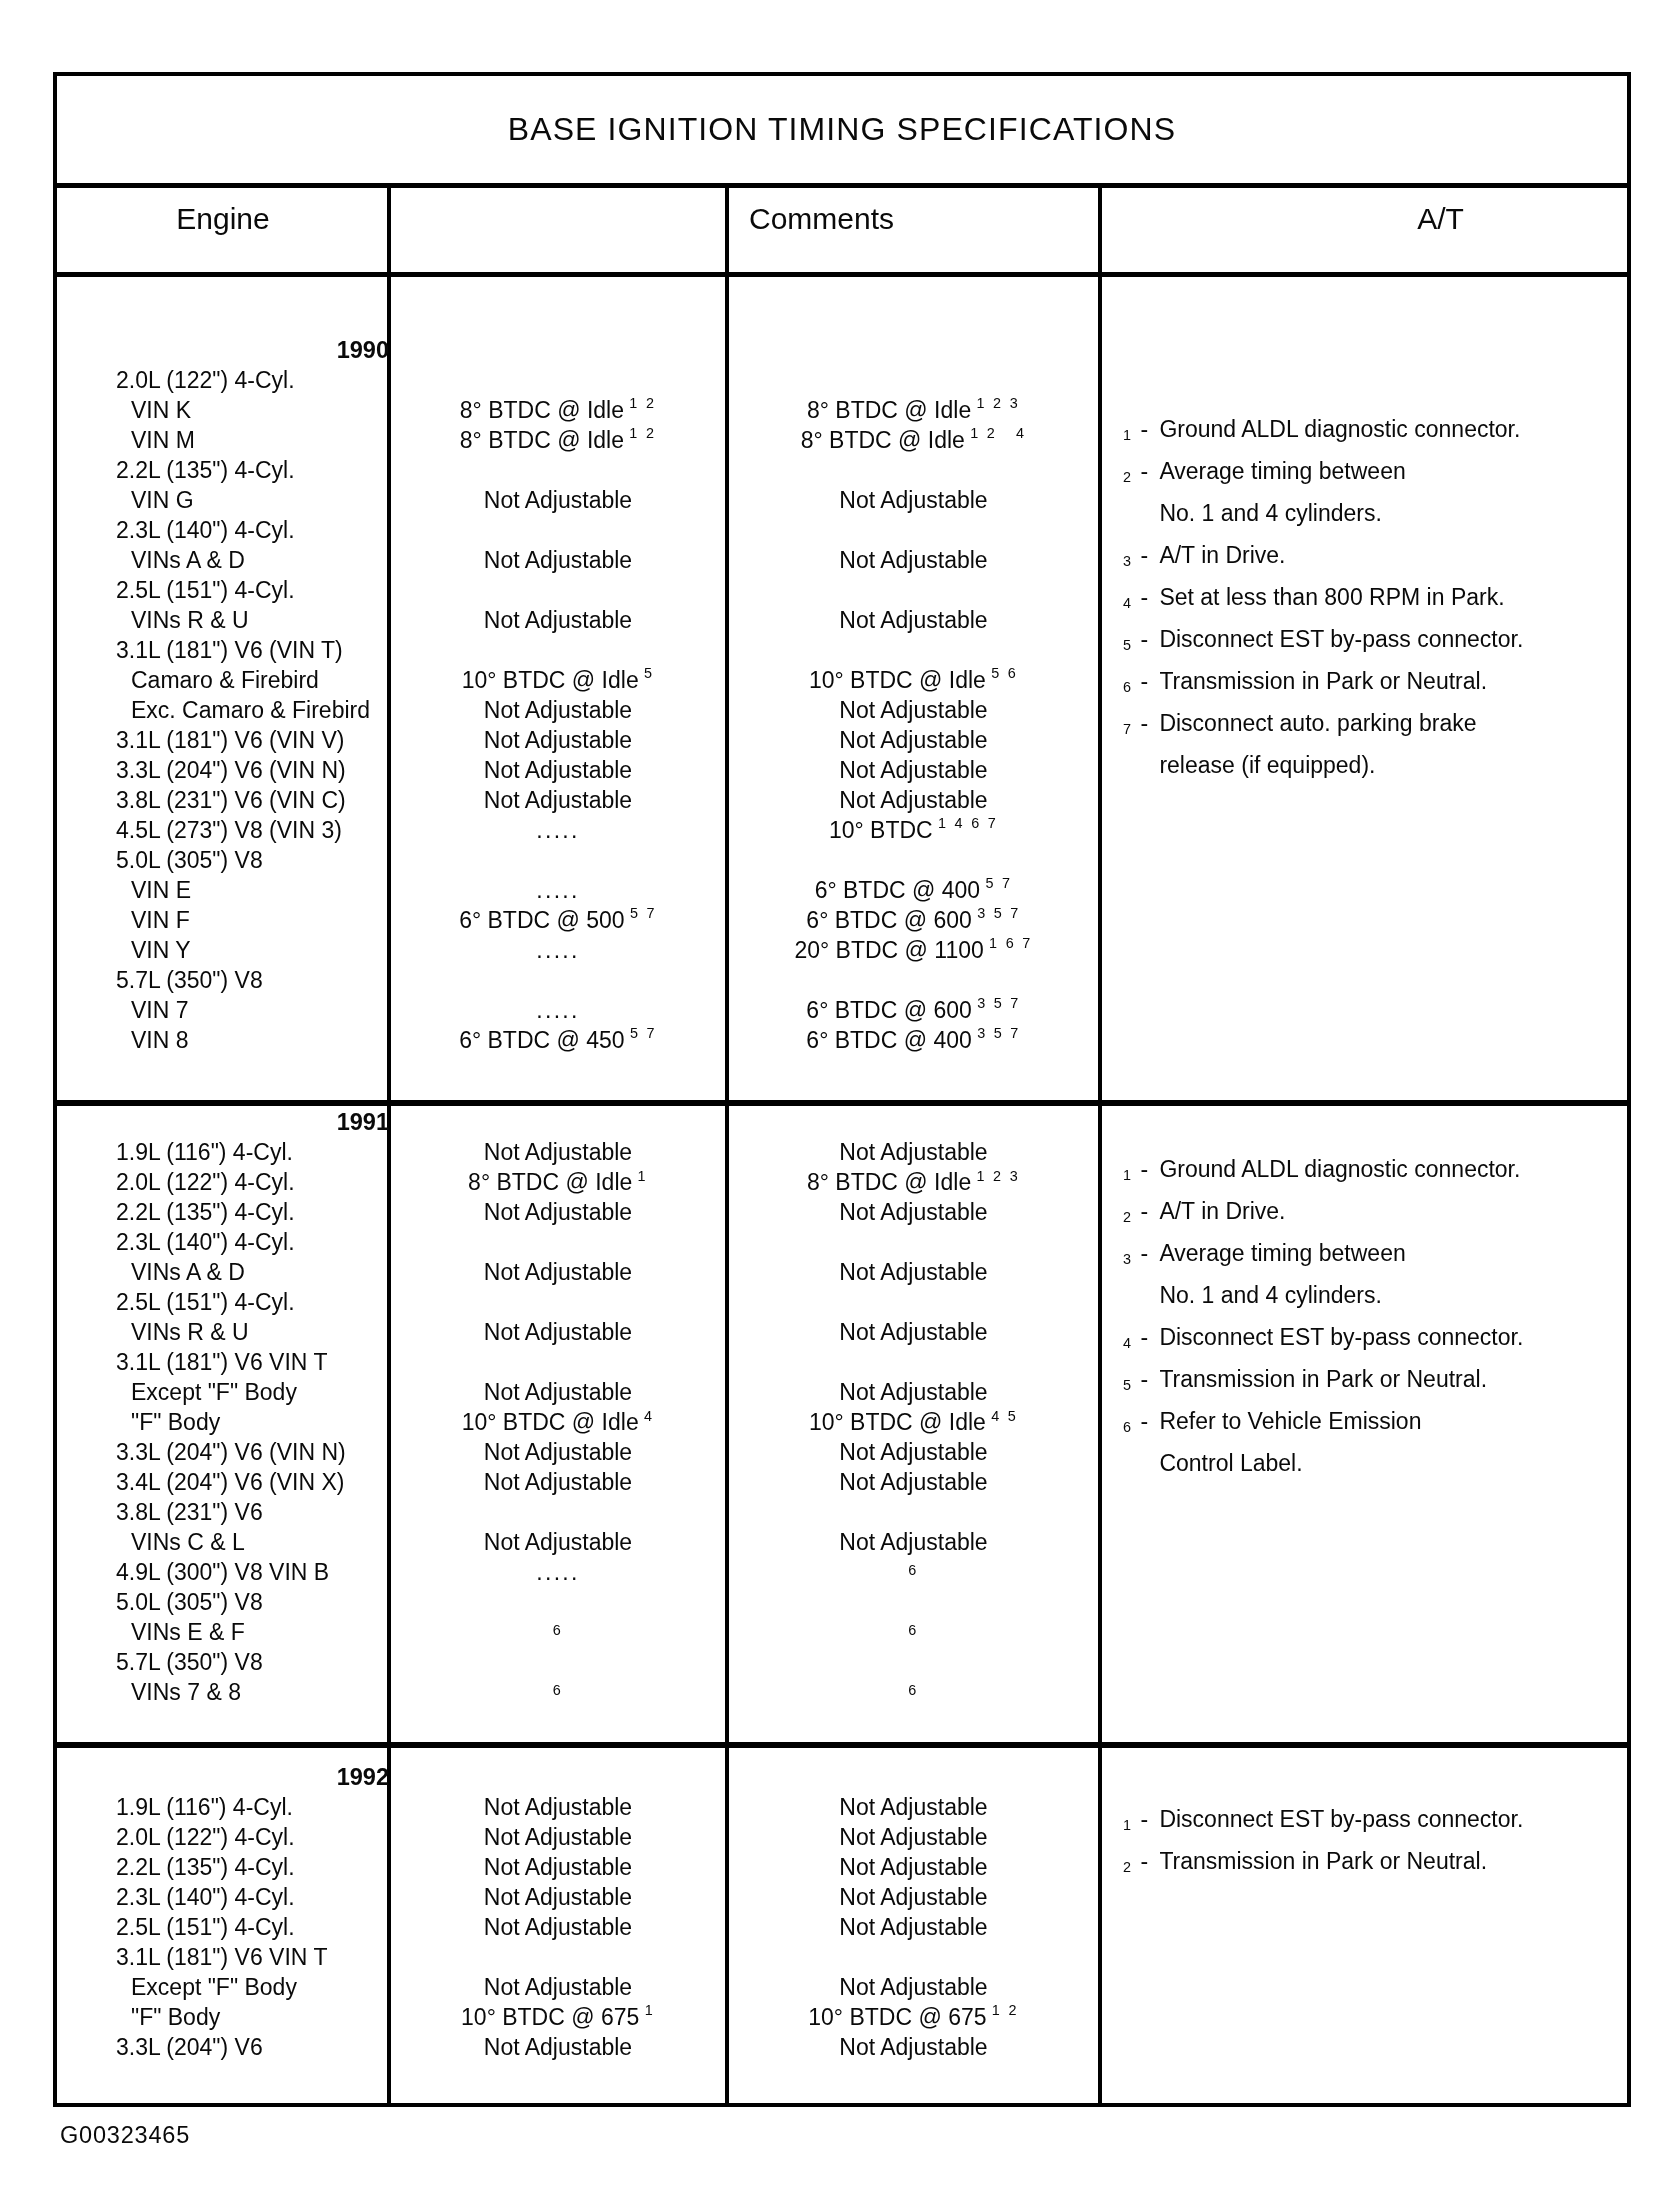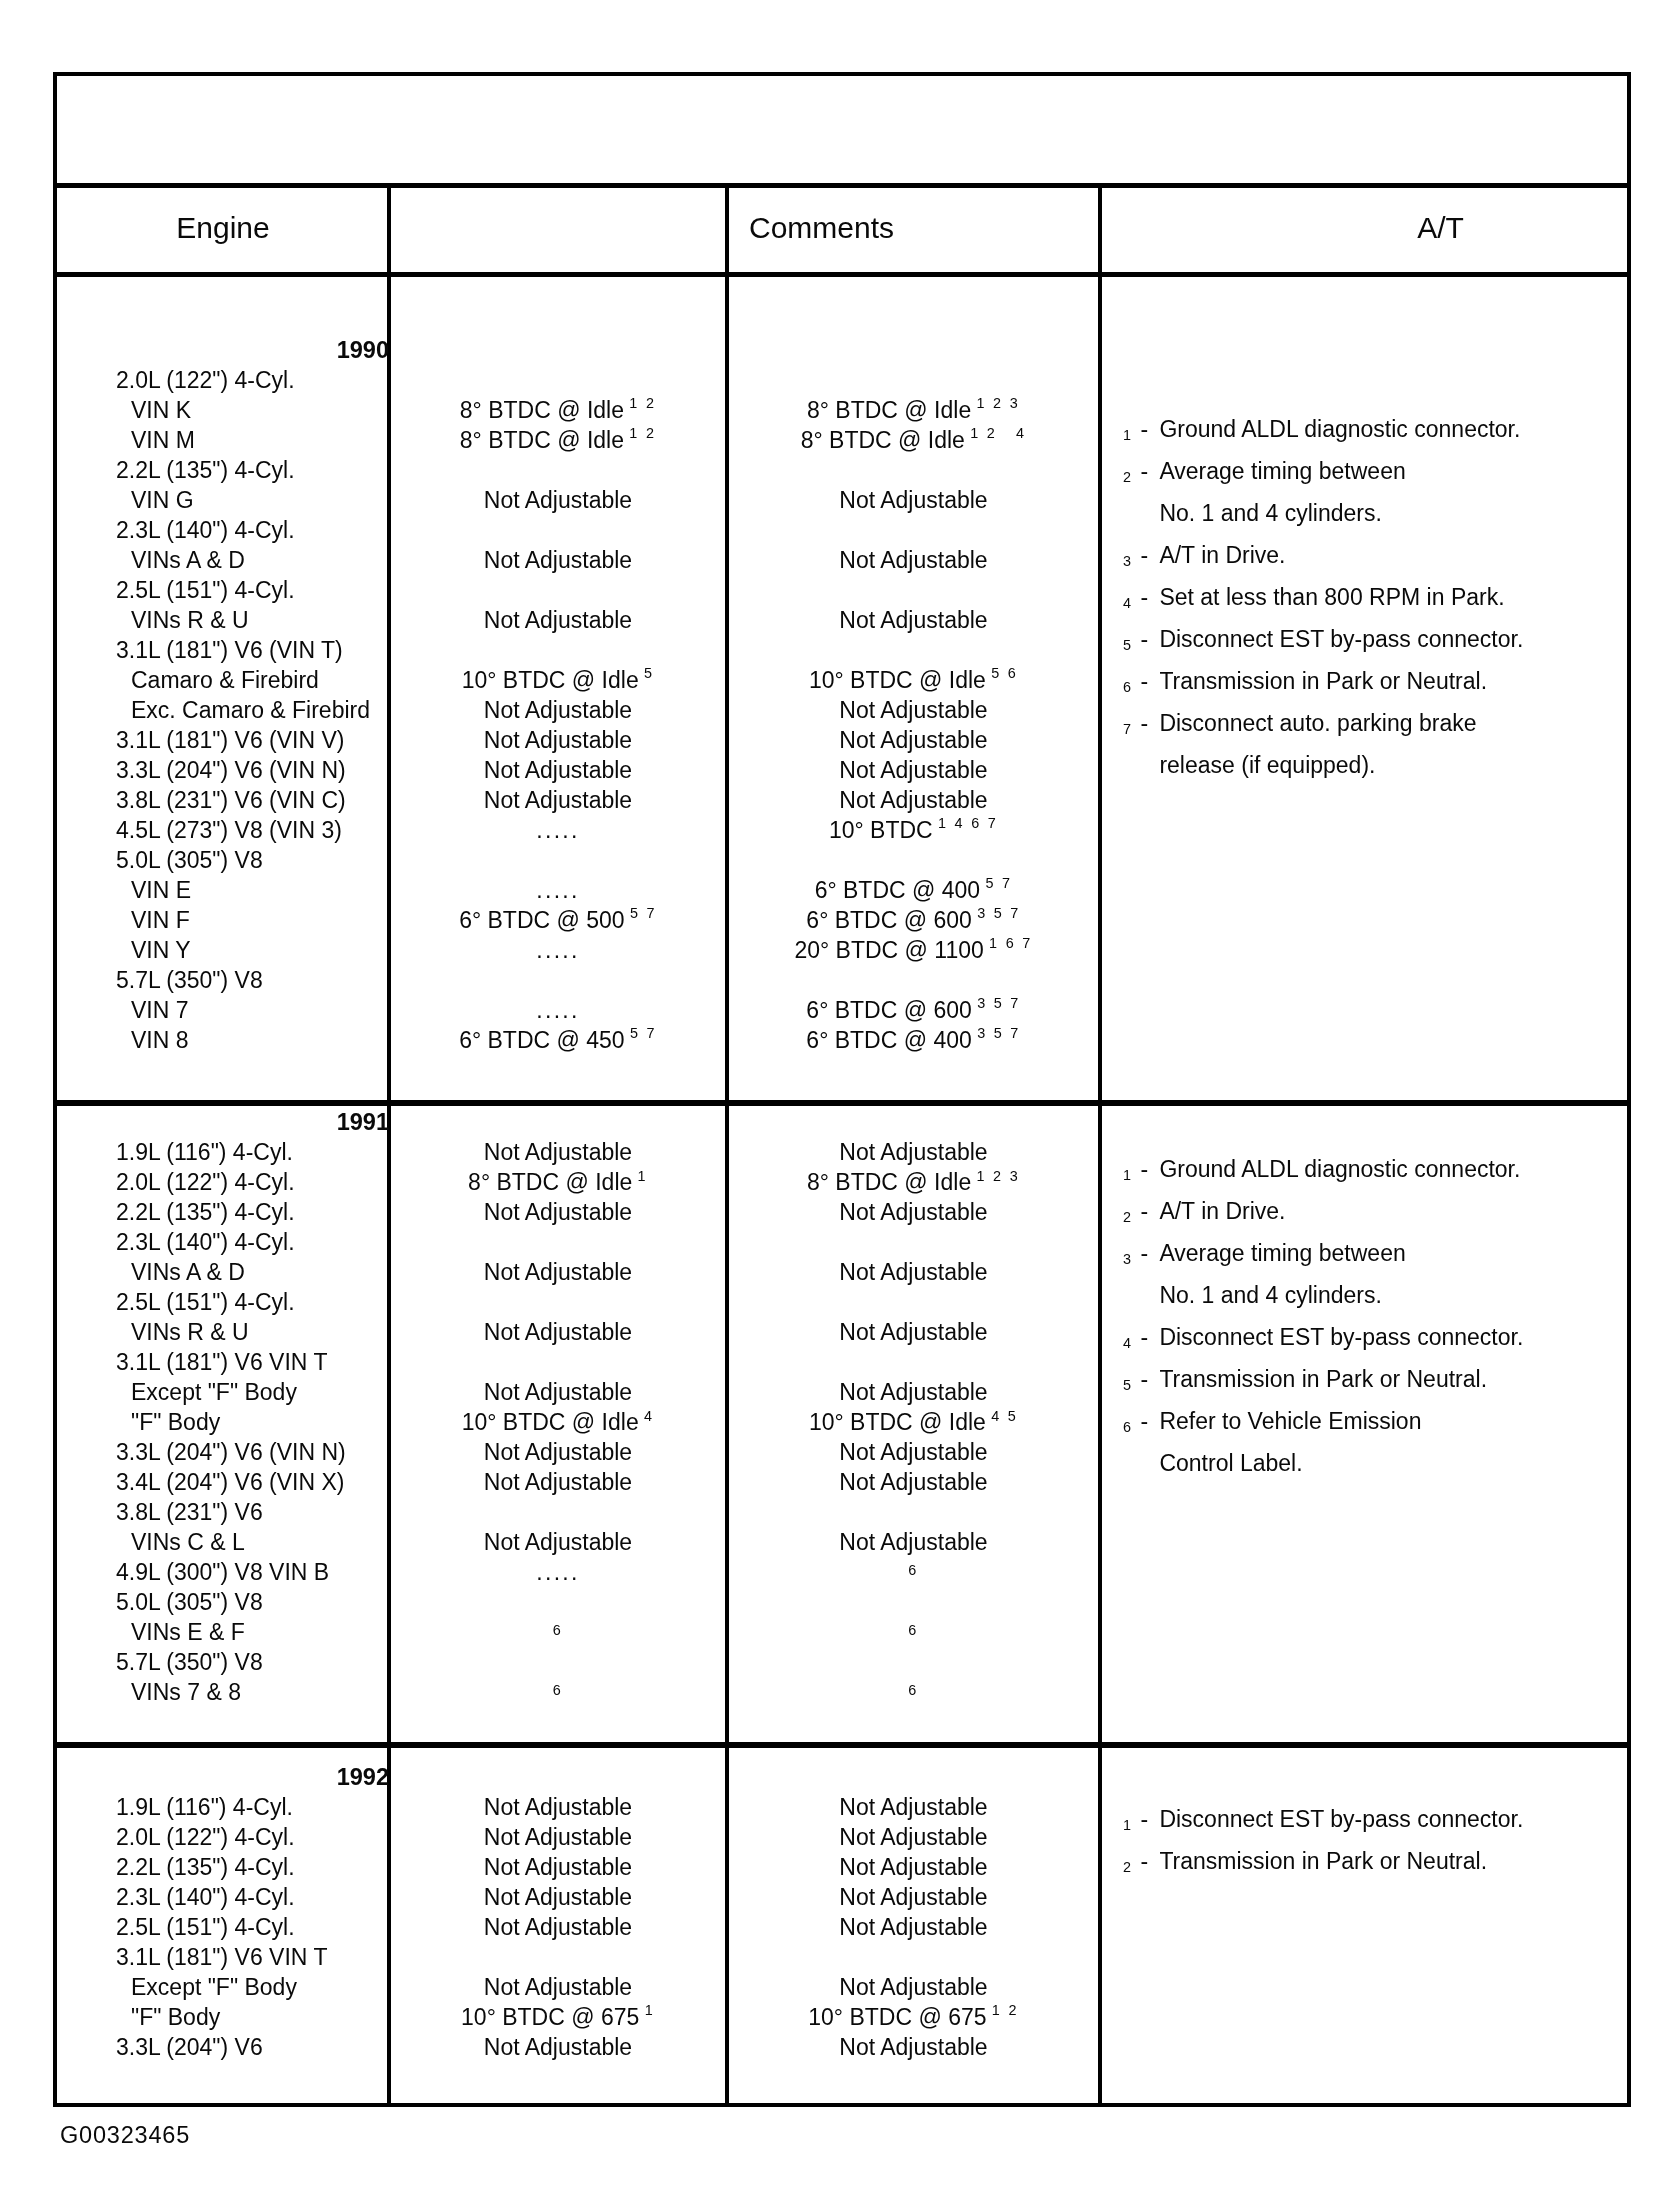--- a/index.html
+++ b/index.html
@@ -16,21 +16,21 @@
     display:flex;align-items:center;justify-content:center;
     font-size:32px;letter-spacing:1.1px;
   }
   .rule{position:absolute;left:0;right:0;background:#000;}
   .rule-title{top:107px;height:4.5px;}
   .rule-header{top:196px;height:4.5px;}
   .rule-s1{top:1024px;height:6px;}
   .rule-s2{top:1666px;height:6px;}
   .vline{position:absolute;top:107px;bottom:0;width:3.8px;background:#000;}
   .v1{left:330px}.v2{left:668px}.v3{left:1041px}
-  .header-row{position:absolute;top:109px;left:0;right:0;height:85px;display:flex;}
+  .header-row{position:absolute;top:100px;left:0;right:0;height:85px;display:flex;}
   .hcell{display:flex;align-items:center;justify-content:center;font-size:30px;}
   .hc1{width:332px}.hc2{width:338px}.hc3{width:373px}.hc4{flex:1}
   .section{position:absolute;left:0;right:0;}
   .s0{top:201px;height:823px}
   .s1{top:1030px;height:637px}
   .s2{top:1673px;height:353px}
   .s0 .rows{padding-top:58px}
   .s1 .rows{padding-top:1.5px}
   .s2 .rows{padding-top:13px}
   .row{display:flex;height:30px;align-items:center;font-size:23px;}
@@ -52,20 +52,21 @@
   .cdash{width:19px;flex:none;}
   .ctext{white-space:nowrap;}
   .footer{position:absolute;left:60px;top:2122px;font-size:23.5px;letter-spacing:0.8px;}
 </style>
 </head>
 <body>
 
 <div class="page">
   <div class="spec-table">
 
+    <div class="title-row">BASE IGNITION TIMING SPECIFICATIONS</div>
 
     <div class="rule rule-title"></div>
 
     <div class="header-row">
       <div class="hcell hc1">Engine</div>
       <div class="hcell hc4">Comments</div>
       <div class="hcell hc3">A/T</div>
     </div>
 
     <div class="rule rule-header"></div>

